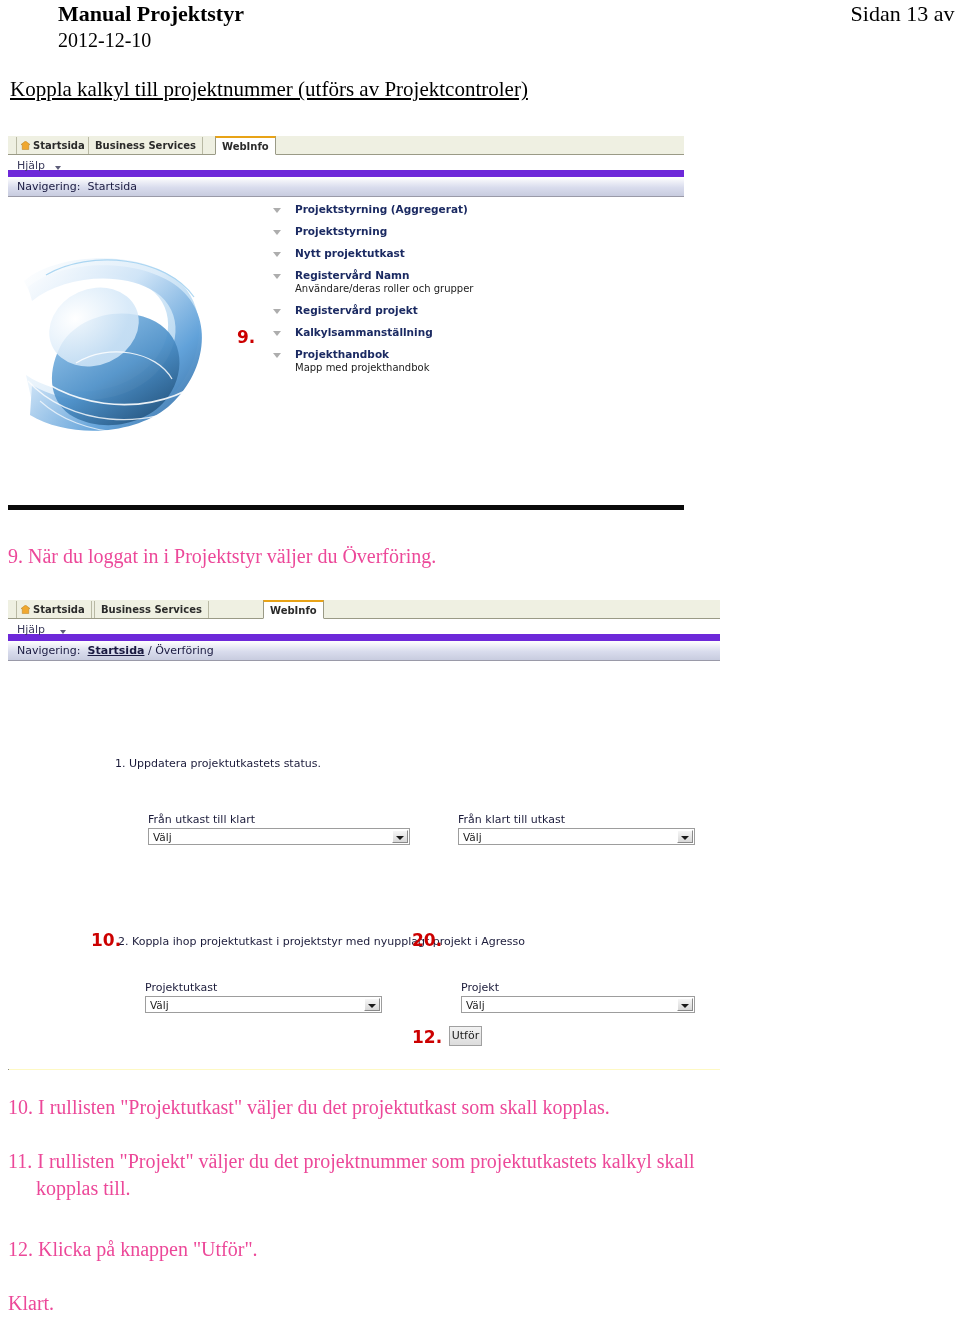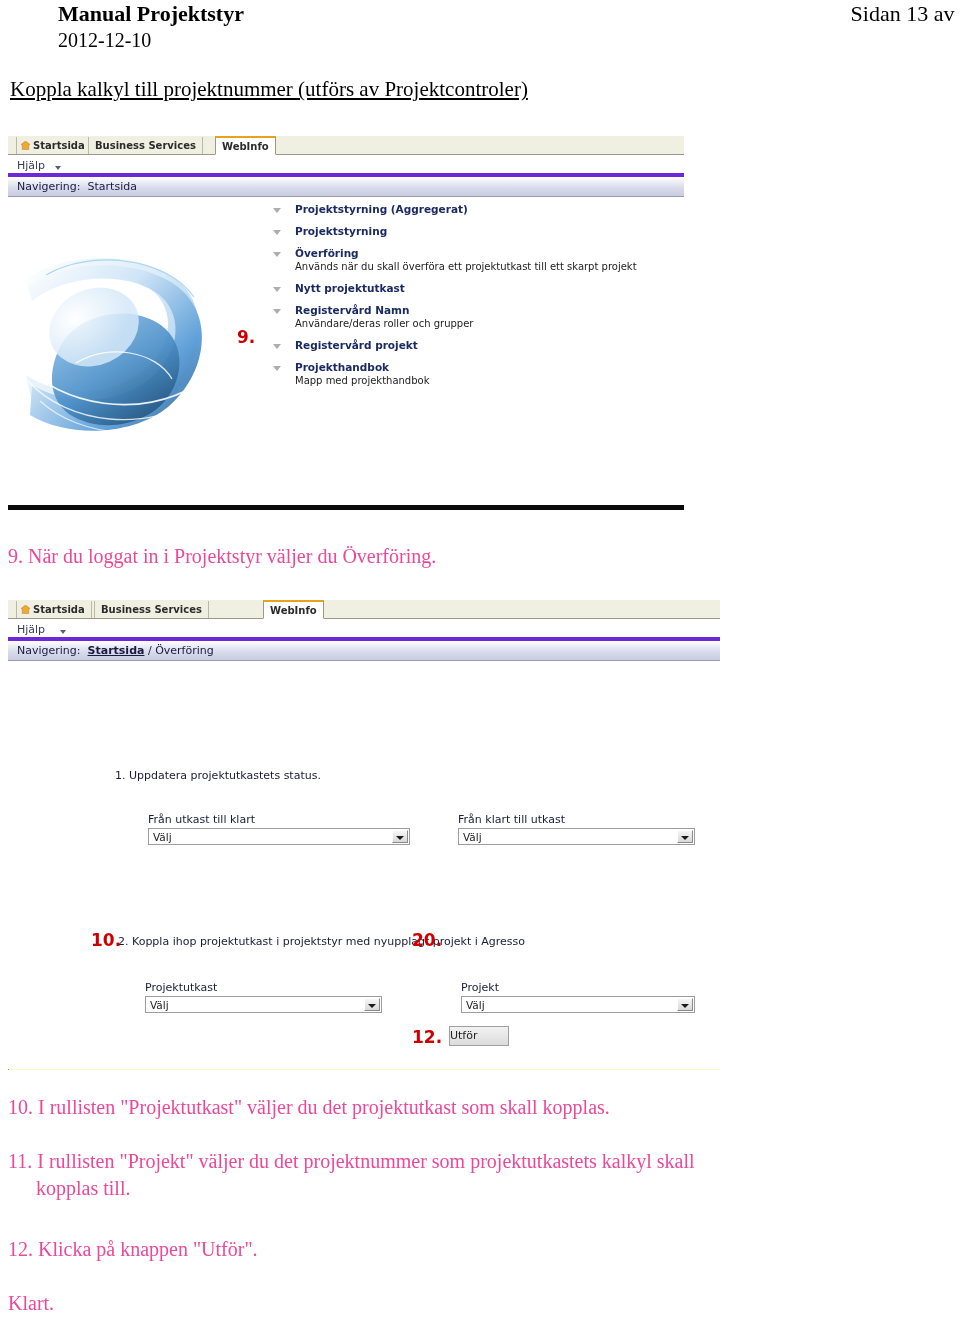--- a/index.html
+++ b/index.html
@@ -107,21 +107,21 @@
   }
   .home-icon {
     position: absolute;
     left: 4px; top: 4px;
     width: 9px; height: 9px;
   }
   .helpbar {
     position: relative;
     height: 22px;
     background: #ffffff;
-    border-bottom: 4px solid #6d28d9;
+    border-bottom: 7px solid #6d28d9;
     box-sizing: border-box;
   }
   .help-label {
     position: absolute;
     left: 9px; top: 4px;
     font-family: "DejaVu Sans", sans-serif;
     font-size: 11px;
     color: #3b3b5c;
     white-space: nowrap;
   }
@@ -253,21 +253,21 @@
     height: 408px;
     background: #ffffff;
   }
   .form-heading {
     position: absolute;
     font-family: "DejaVu Sans", sans-serif;
     font-size: 11px;
     color: #1b1b3a;
     white-space: nowrap;
   }
-  #form-h1 { left: 107px; top: 96px; margin-top: 12px; }
+  #form-h1 { left: 107px; top: 96px; }
   #form-h2 { left: 110px; top: 274px; }
 
   .field {
     position: absolute;
   }
   .field-label {
     font-family: "DejaVu Sans", sans-serif;
     font-size: 11px;
     color: #1b1b3a;
     line-height: 14px;
@@ -311,29 +311,29 @@
   }
 
   #f-from-draft { left: 140px; top: 152px; width: 262px; }
   #f-from-done  { left: 450px; top: 152px; width: 237px; }
   #f-utkast     { left: 137px; top: 320px; width: 237px; }
   #f-projekt    { left: 453px; top: 320px; width: 234px; }
 
   .exec-button {
     position: absolute;
     left: 449px; top: 1026px;
-    width: 60px; height: 20px;
+    width: 33px; height: 20px;
     background: linear-gradient(to bottom, #f2f2f2 0%, #dcdcdc 100%);
     border: 1px solid #a0a0a0;
     box-sizing: border-box;
     font-family: "DejaVu Sans", sans-serif;
     font-size: 11px;
     color: #222;
     line-height: 18px;
-    text-align: left;
+    text-align: center;
     cursor: pointer;
   }
 </style>
 </head>
 <body>
 
 <div class="doc-header">
   <div class="doc-title">Manual Projektstyr</div>
   <div class="doc-date">2012-12-10</div>
   <div class="doc-pageno">Sidan 13 av 31</div>
@@ -410,35 +410,34 @@
       <div class="menu-item">
         <span class="tri"></span>
         <div class="menu-title">Projektstyrning (Aggregerat)</div>
       </div>
       <div class="menu-item">
         <span class="tri"></span>
         <div class="menu-title">Projektstyrning</div>
       </div>
       <div class="menu-item">
         <span class="tri"></span>
-        <div class="menu-title">Överföring</div>
-        <div class="menu-sub">Används när du skall överföra ett projektutkast till ett skarpt projekt</div>
-      </div>
-      <div class="menu-item">
-        <span class="tri"></span>
         <div class="menu-title">Nytt projektutkast</div>
       </div>
       <div class="menu-item">
         <span class="tri"></span>
         <div class="menu-title">Registervård Namn</div>
         <div class="menu-sub">Användare/deras roller och grupper</div>
       </div>
       <div class="menu-item">
         <span class="tri"></span>
         <div class="menu-title">Registervård projekt</div>
+      </div>
+      <div class="menu-item">
+        <span class="tri"></span>
+        <div class="menu-title">Kalkylsammanställning</div>
       </div>
       <div class="menu-item">
         <span class="tri"></span>
         <div class="menu-title">Projekthandbok</div>
         <div class="menu-sub">Mapp med projekthandbok</div>
       </div>
     </div>
   </div>
 </div>
 <div class="shot1-bottom-rule"></div>

